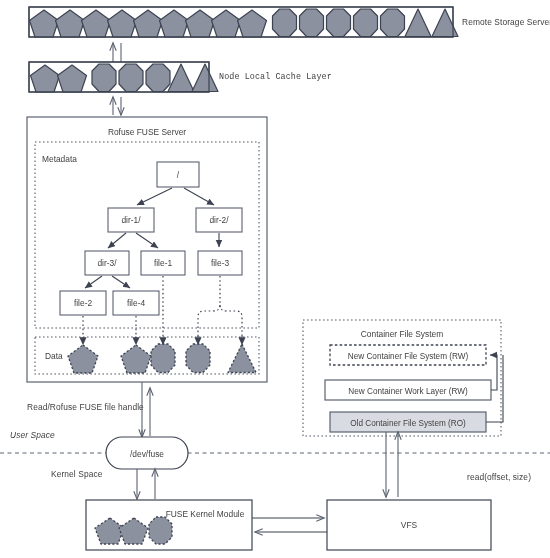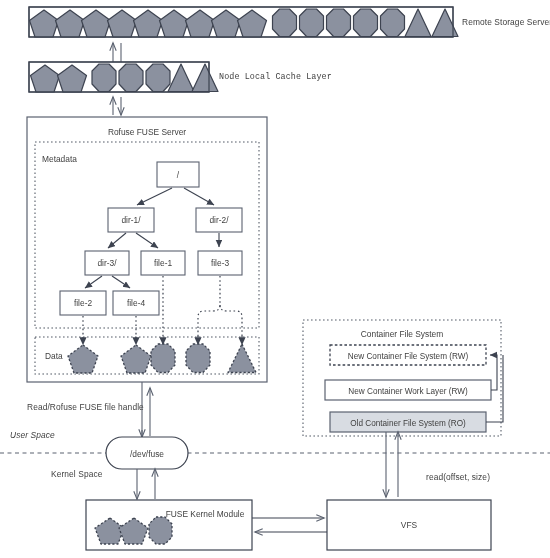--- a/index.html
+++ b/index.html
@@ -209,13 +209,13 @@
     <line x1="398" y1="497" x2="398" y2="432" stroke="#5b6270" stroke-width="1.1" marker-end="url(#aht)"></line>
   </g>
 </svg>
 </div>
 
 <div class="lbl l" style="left:462px;top:22px;">Remote Storage Server</div>
 <div class="lbl l" style="left:219px;top:77px;font-family:Liberation Mono, monospace;">Node Local Cache Layer</div>
 <div class="lbl l" style="left:27px;top:407px;">Read/Rofuse FUSE file handle</div>
 <div class="lbl l" style="left:10px;top:435px;font-style:italic;">User Space</div>
 <div class="lbl l" style="left:10px;top:474px;margin-left:41px;">Kernel Space</div>
-<div class="lbl l" style="left:394px;top:477px;padding-left:32px;">read(offset, size)</div>
+<div class="lbl l" style="left:435px;top:477px;padding-left:32px;">read(offset, size)</div>
 
 </body></html>

